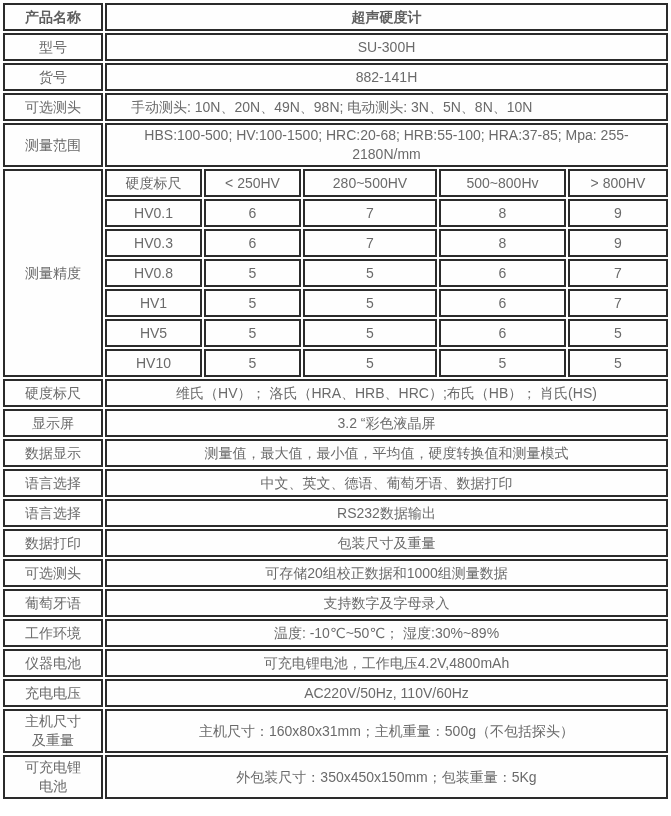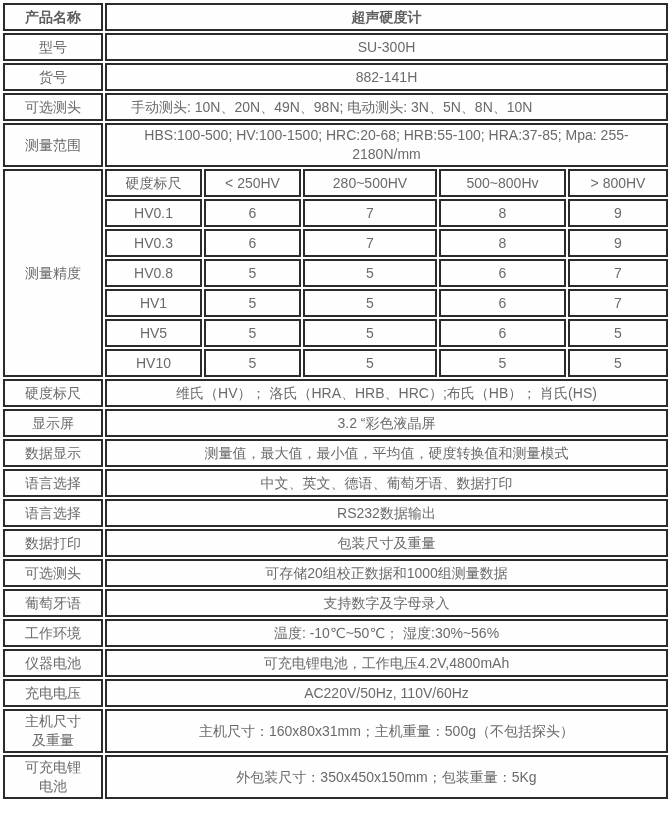--- a/index.html
+++ b/index.html
@@ -148,21 +148,21 @@
     <tr>
       <td class="lbl">可选测头</td>
       <td class="val" colspan="5">可存储20组校正数据和1000组测量数据</td>
     </tr>
     <tr>
       <td class="lbl">葡萄牙语</td>
       <td class="val" colspan="5">支持数字及字母录入</td>
     </tr>
     <tr>
       <td class="lbl">工作环境</td>
-      <td class="val" colspan="5">温度: -10℃~50℃；  湿度:30%~56%</td>
+      <td class="val" colspan="5">温度: -10℃~50℃；  湿度:30%~89%</td>
     </tr>
     <tr>
       <td class="lbl">仪器电池</td>
       <td class="val" colspan="5">可充电锂电池，工作电压4.2V,4800mAh</td>
     </tr>
     <tr>
       <td class="lbl">充电电压</td>
       <td class="val" colspan="5">AC220V/50Hz, 110V/60Hz</td>
     </tr>
     <tr>

